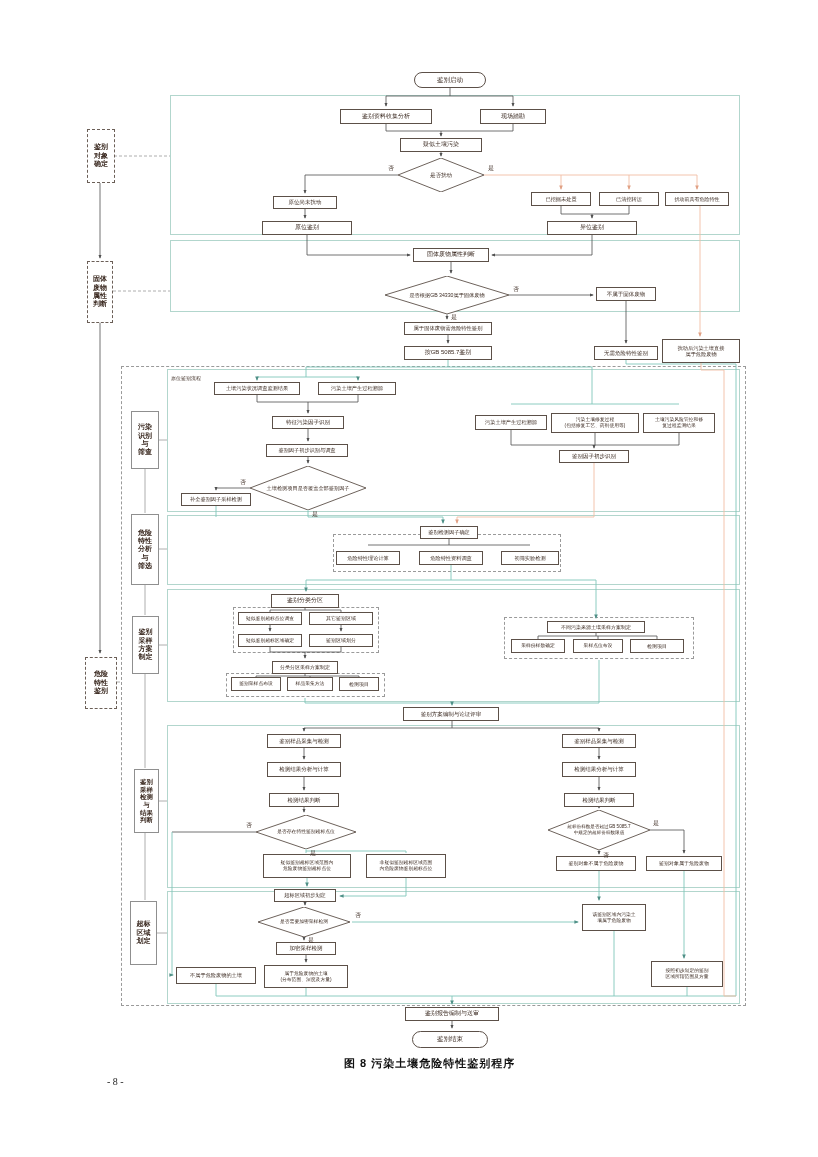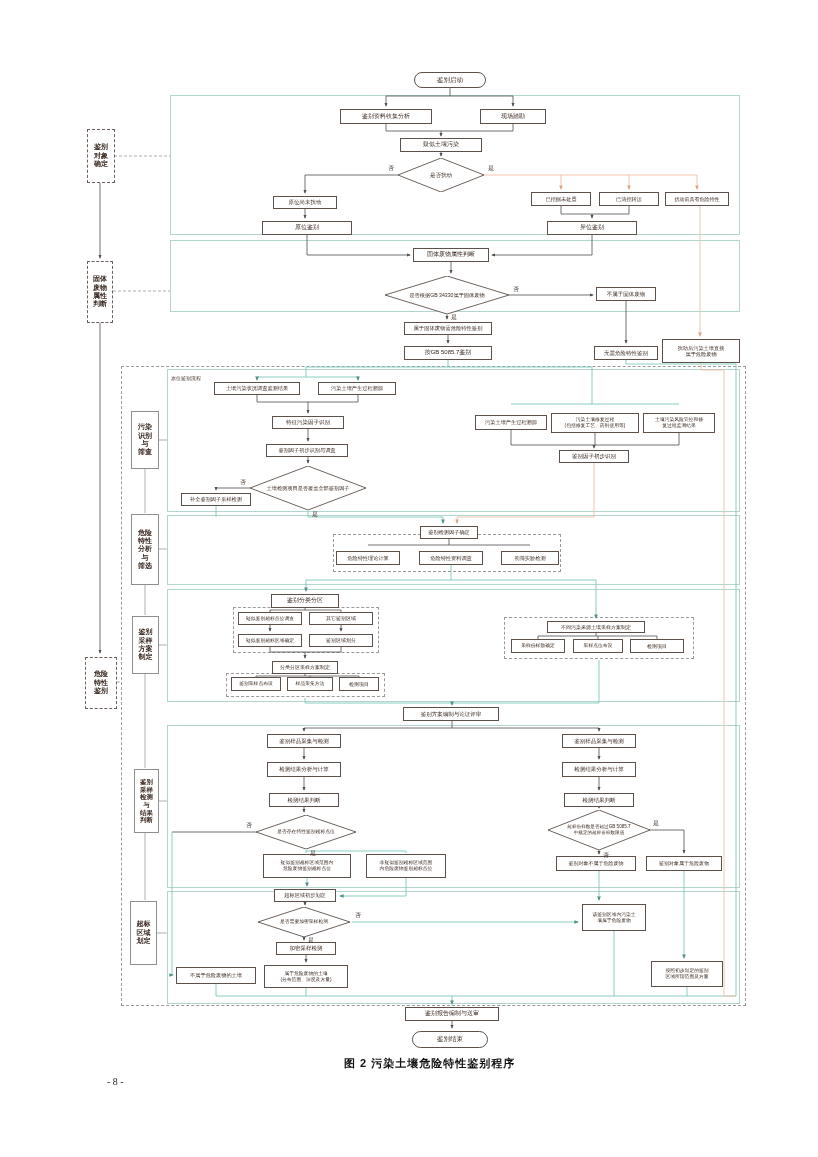--- a/index.html
+++ b/index.html
@@ -261,15 +261,15 @@
       <div class="lb" style="left: 240px; top: 479px; font-size: 6px;">否</div>
       <div class="lb" style="left: 312px; top: 511px; font-size: 6px;">是</div>
       <div class="lb" style="left: 246px; top: 822px; font-size: 6px;">否</div>
       <div class="lb" style="left: 310px; top: 850px; font-size: 6px;">是</div>
       <div class="lb" style="left: 653px; top: 820px; font-size: 6px;">是</div>
       <div class="lb" style="left: 603px; top: 852px; font-size: 6px;">否</div>
       <div class="lb" style="left: 355px; top: 912px; font-size: 6px;">否</div>
       <div class="lb" style="left: 308px; top: 937px; font-size: 6px;">是</div>
     </div>
 
-  <div id="caption" style="left:344px;top:1056px;">图 2  污染土壤危险特性鉴别程序</div>
+  <div id="caption" style="left:344px;top:1056px;">图 8  污染土壤危险特性鉴别程序</div>
   <div id="pagenum" style="left:107px;top:1076px;">- 8 -</div>
 </div>
 
 </body></html>

